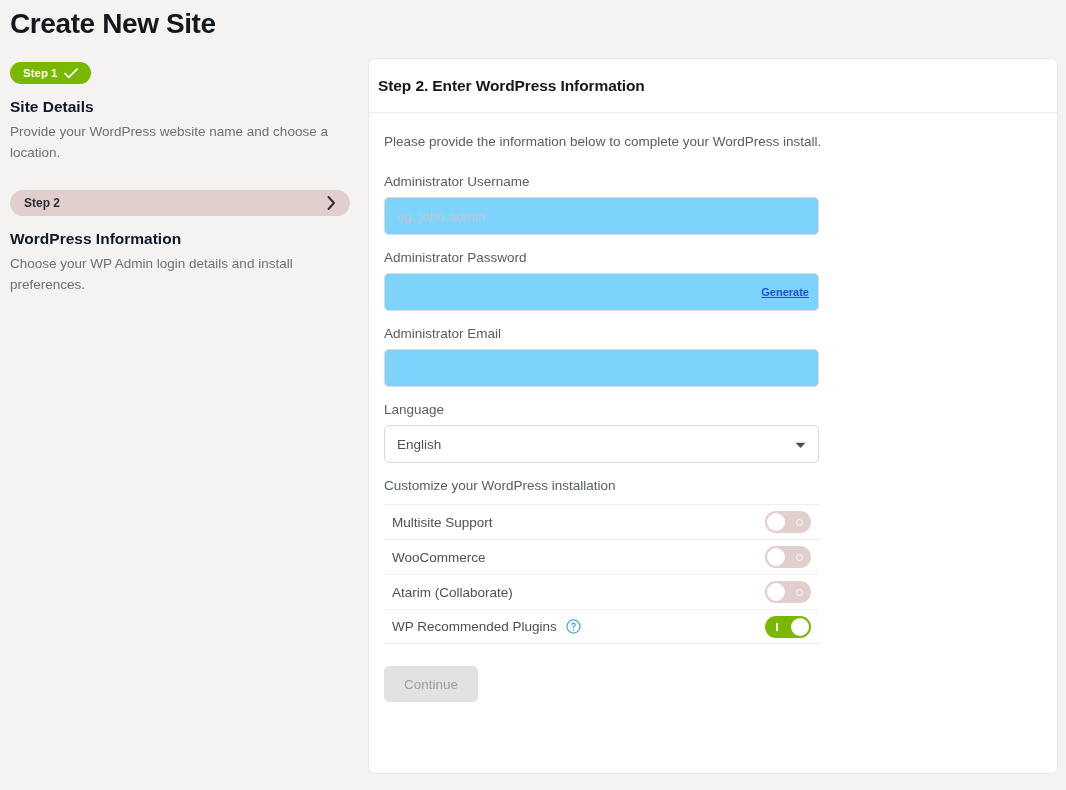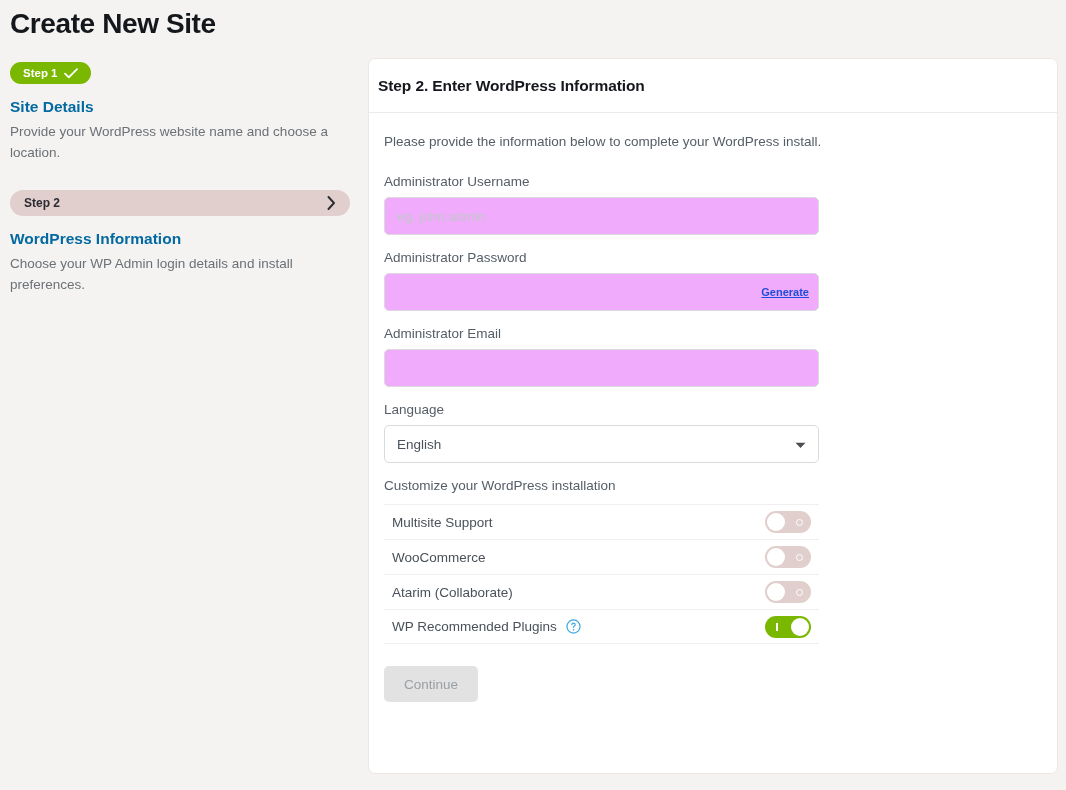--- a/index.html
+++ b/index.html
@@ -51,21 +51,21 @@
     font-weight: 700;
     border-radius: 20px;
     padding: 5px 13px 5px 13px;
     line-height: 12px;
   }
   .step-badge .check-ico { display: inline-flex; }
 
   .step-title {
     font-size: 15.5px;
     font-weight: 700;
-    color: #0369a1;
+    color: #0f172a;
     margin-top: 13px;
     line-height: 20px;
   }
   .step-desc {
     font-size: 13.5px;
     color: #6b7177;
     line-height: 21px;
     margin-top: 4px;
     max-width: 335px;
   }
@@ -134,21 +134,21 @@
 
   .text-input {
     width: 435px;
     height: 38px;
     border: 1px solid #d9dadc;
     border-radius: 5px;
     padding: 0 12px;
     font-size: 13.5px;
     font-family: "Liberation Sans", sans-serif;
     color: #3c434a;
-    background: #f0abfc;
+    background: #7dd3fc;
     outline: none;
   }
   .text-input::placeholder { color: #c3c6ca; }
 
   .pw-wrap { position: relative; width: 435px; }
   .pw-wrap .text-input { padding-right: 80px; }
   .generate-link {
     position: absolute;
     right: 10px;
     top: 50%;

